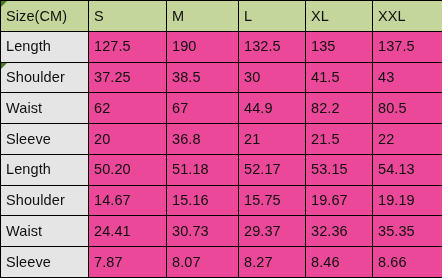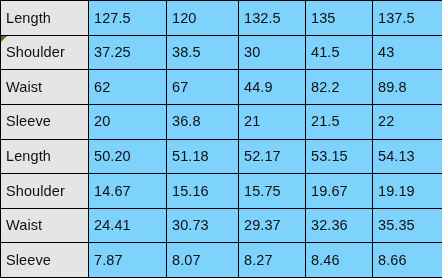--- a/index.html
+++ b/index.html
@@ -43,21 +43,21 @@
   #size-table col.c4 { width: 67px; }
   #size-table col.c5 { width: 70px; }
 
   td.label-cell {
     background: #e5e5e5;
   }
   td.head-cell {
     background: #c4d69b;
   }
   td.value-cell {
-    background: #7dd3fc;
+    background: #ec4899;
   }
 
   
   td.has-marker {
     position: relative;
   }
   td.has-marker .corner-marker {
     position: absolute;
     top: 0;
     left: 0;
@@ -76,42 +76,50 @@
     <col class="c0">
       <col class="c1">
       <col class="c2">
       <col class="c3">
       <col class="c4">
       <col class="c5">
   </colgroup>
   <tbody>
 
     <tr>
+      <td class="head-cell has-marker">Size(CM)<span class="corner-marker"></span></td>
+      <td class="head-cell">S</td>
+      <td class="head-cell">M</td>
+      <td class="head-cell">L</td>
+      <td class="head-cell">XL</td>
+      <td class="head-cell">XXL</td>
+    </tr>
+    <tr>
       <td class="label-cell">Length</td>
       <td class="value-cell">127.5</td>
-      <td class="value-cell">120</td>
+      <td class="value-cell">190</td>
       <td class="value-cell">132.5</td>
       <td class="value-cell">135</td>
       <td class="value-cell">137.5</td>
     </tr>
     <tr>
       <td class="label-cell has-marker">Shoulder<span class="corner-marker"></span></td>
       <td class="value-cell">37.25</td>
       <td class="value-cell">38.5</td>
       <td class="value-cell">30</td>
       <td class="value-cell">41.5</td>
       <td class="value-cell">43</td>
     </tr>
     <tr>
       <td class="label-cell">Waist</td>
       <td class="value-cell">62</td>
       <td class="value-cell">67</td>
       <td class="value-cell">44.9</td>
       <td class="value-cell">82.2</td>
-      <td class="value-cell">89.8</td>
+      <td class="value-cell">80.5</td>
     </tr>
     <tr>
       <td class="label-cell">Sleeve</td>
       <td class="value-cell">20</td>
       <td class="value-cell">36.8</td>
       <td class="value-cell">21</td>
       <td class="value-cell">21.5</td>
       <td class="value-cell">22</td>
     </tr>
 

